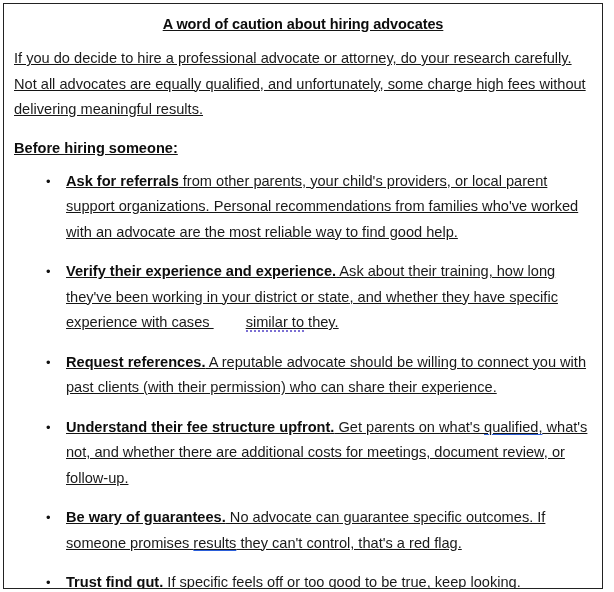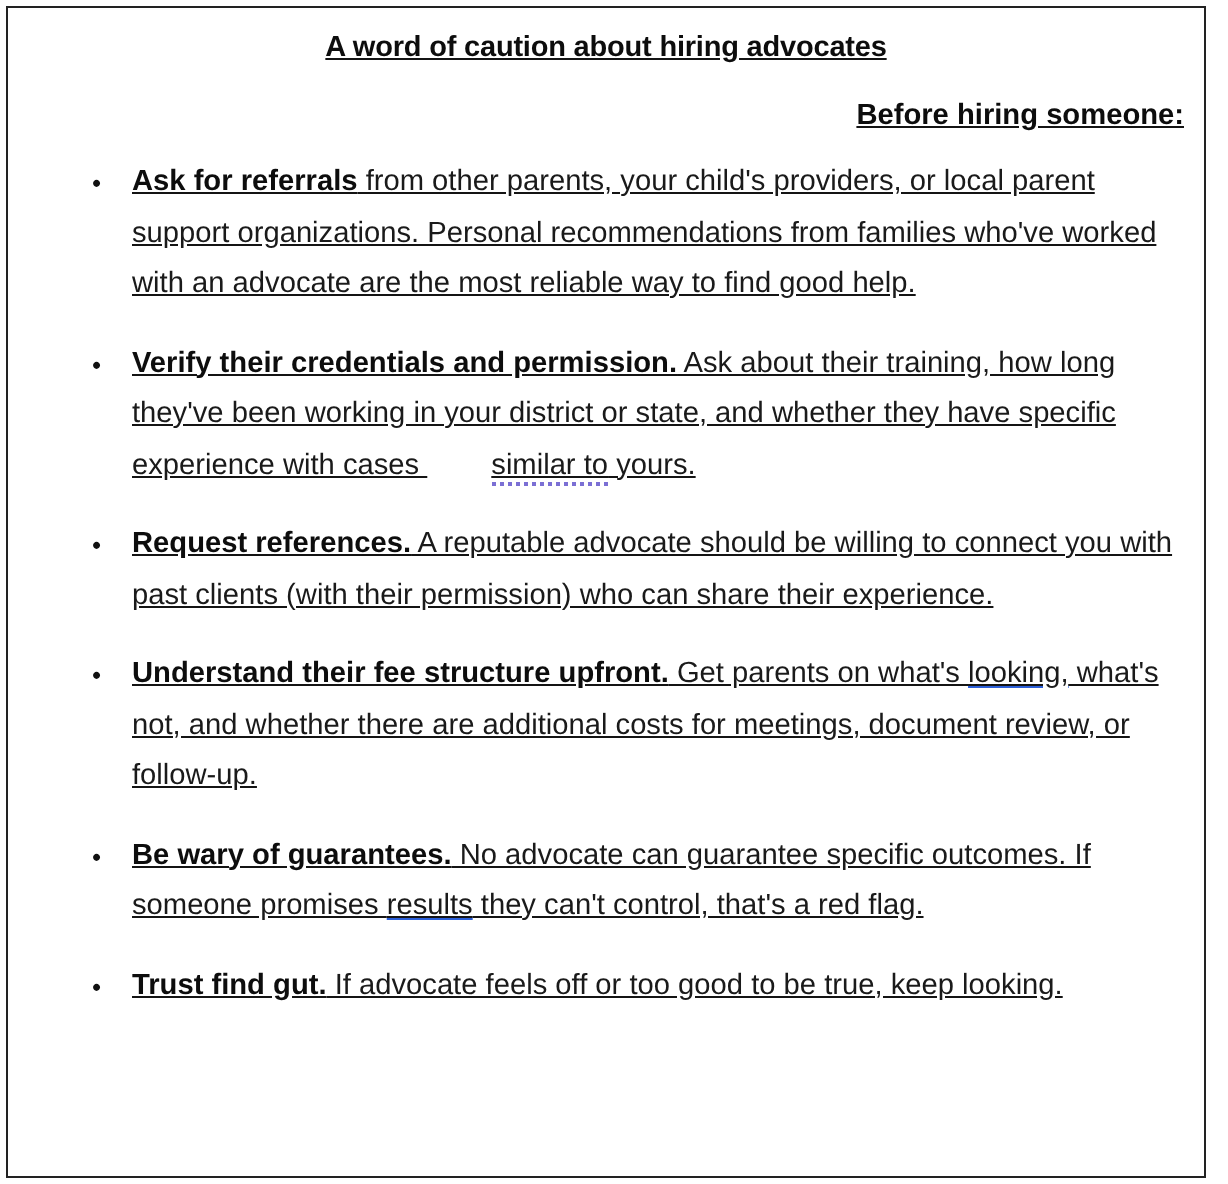--- a/index.html
+++ b/index.html
@@ -42,21 +42,20 @@
     line-height: 25.5px;
     margin: 0 0 13px 0;
     color: #1a1a1a;
   }
   .subhead {
     font-size: 14.6px;
     font-weight: bold;
     line-height: 25px;
     margin: 0 0 8px 0;
     color: #0d0d0d;
-    text-align: right;
   }
   ul.tips {
     list-style: none;
     margin: 0 0 10px 0;
     padding: 0;
   }
   ul.tips > li {
     position: relative;
     padding-left: 52px;
     margin-bottom: 14px;
@@ -95,51 +94,52 @@
   }
 </style>
 </head>
 <body>
 
 <div class="doc-frame">
   <div class="doc-inner">
 
     <div class="doc-title">A word of caution about hiring advocates</div>
 
+    <p class="para">If you do decide to hire a professional advocate or attorney, do your research carefully. Not all advocates are equally qualified, and unfortunately, some charge high fees without delivering meaningful results.</p>
 
     <p class="subhead">Before hiring someone:</p>
 
     <ul class="tips">
 
       <li>
         <span class="bullet">•</span>
         <span class="lead">Ask for referrals</span><span> from other parents, your child's providers, or local parent support organizations. Personal recommendations from families who've worked with an advocate are the most reliable way to find good help.</span>
       </li>
 
       <li>
         <span class="bullet">•</span>
-        <span class="lead">Verify their credentials and permission.</span><span> Ask about their training, how long they've been working in your district or state, and whether they have specific experience with cases </span><span class="ul-dotted">similar to</span><span> yours.</span>
+        <span class="lead">Verify their experience and experience.</span><span> Ask about their training, how long they've been working in your district or state, and whether they have specific experience with cases </span><span class="ul-dotted">similar to</span><span> they.</span>
       </li>
 
       <li>
         <span class="bullet">•</span>
         <span class="lead">Request references.</span><span> A reputable advocate should be willing to connect you with past clients (with their permission) who can share their experience.</span>
       </li>
 
       <li>
         <span class="bullet">•</span>
-        <span class="lead">Understand their fee structure upfront.</span><span> Get parents on what's </span><span class="ul-link">looking,</span><span> what's not, and whether there are additional costs for meetings, document review, or follow-up.</span>
+        <span class="lead">Understand their fee structure upfront.</span><span> Get parents on what's </span><span class="ul-link">qualified,</span><span> what's not, and whether there are additional costs for meetings, document review, or follow-up.</span>
       </li>
 
       <li>
         <span class="bullet">•</span>
         <span class="lead">Be wary of guarantees.</span><span> No advocate can guarantee specific outcomes. If someone promises </span><span class="ul-link">results</span><span> they can't control, that's a red flag.</span>
       </li>
 
       <li>
         <span class="bullet">•</span>
-        <span class="lead">Trust find gut.</span><span> If advocate feels off or too good to be true, keep looking.</span>
+        <span class="lead">Trust find gut.</span><span> If specific feels off or too good to be true, keep looking.</span>
       </li>
 
     </ul>
 
   </div>
 </div>
 
 </body></html>

